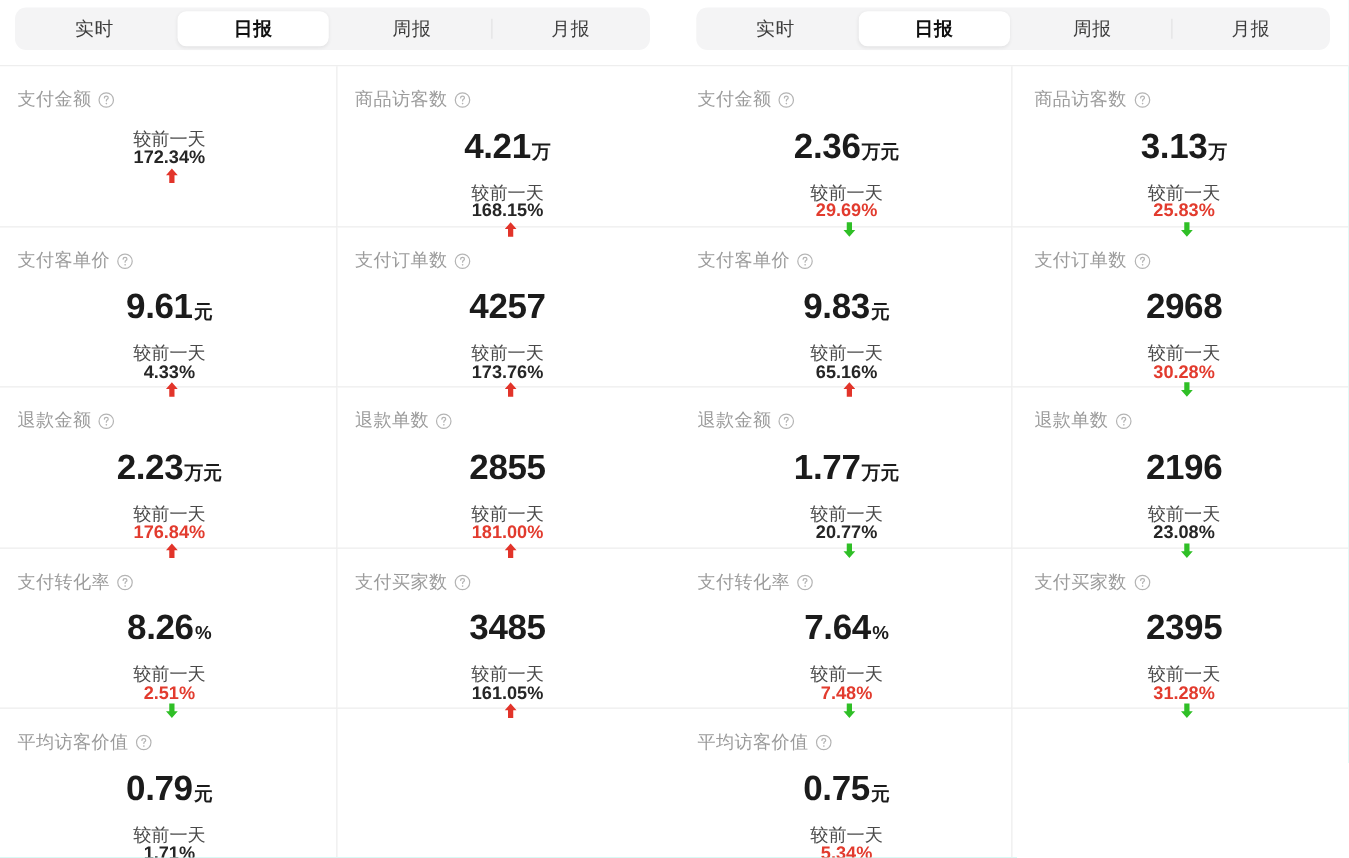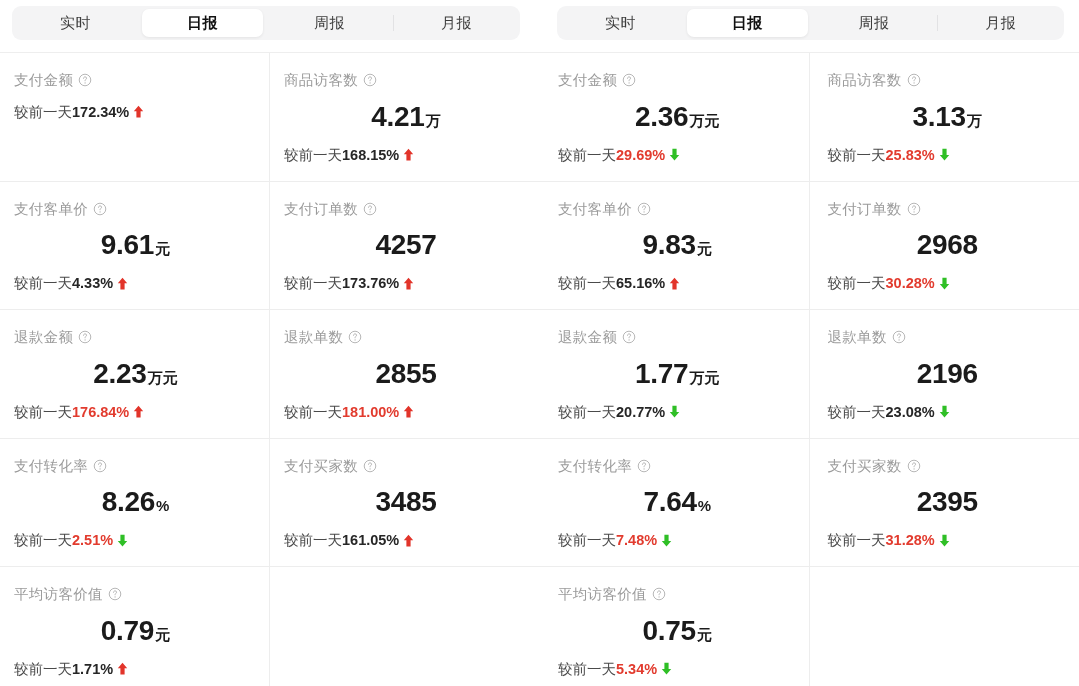--- a/index.html
+++ b/index.html
@@ -142,20 +142,21 @@
   }
 
   .m-delta {
     margin-top: 17px;
     font-size: 14.5px;
     color: #4a4a4a;
     line-height: 1;
     display: flex;
     align-items: center;
     white-space: nowrap;
+    flex-direction: column;
   }
   .d-prefix { color: #4a4a4a; }
   .d-pct { font-weight: 700; margin-left: 0px; }
   .d-pct.red  { color: #e23b2e; }
   .d-pct.dark { color: #262626; }
   .arrow {
     display: inline-block;
     margin-left: 4px;
     width: 11px;
     height: 13px;

